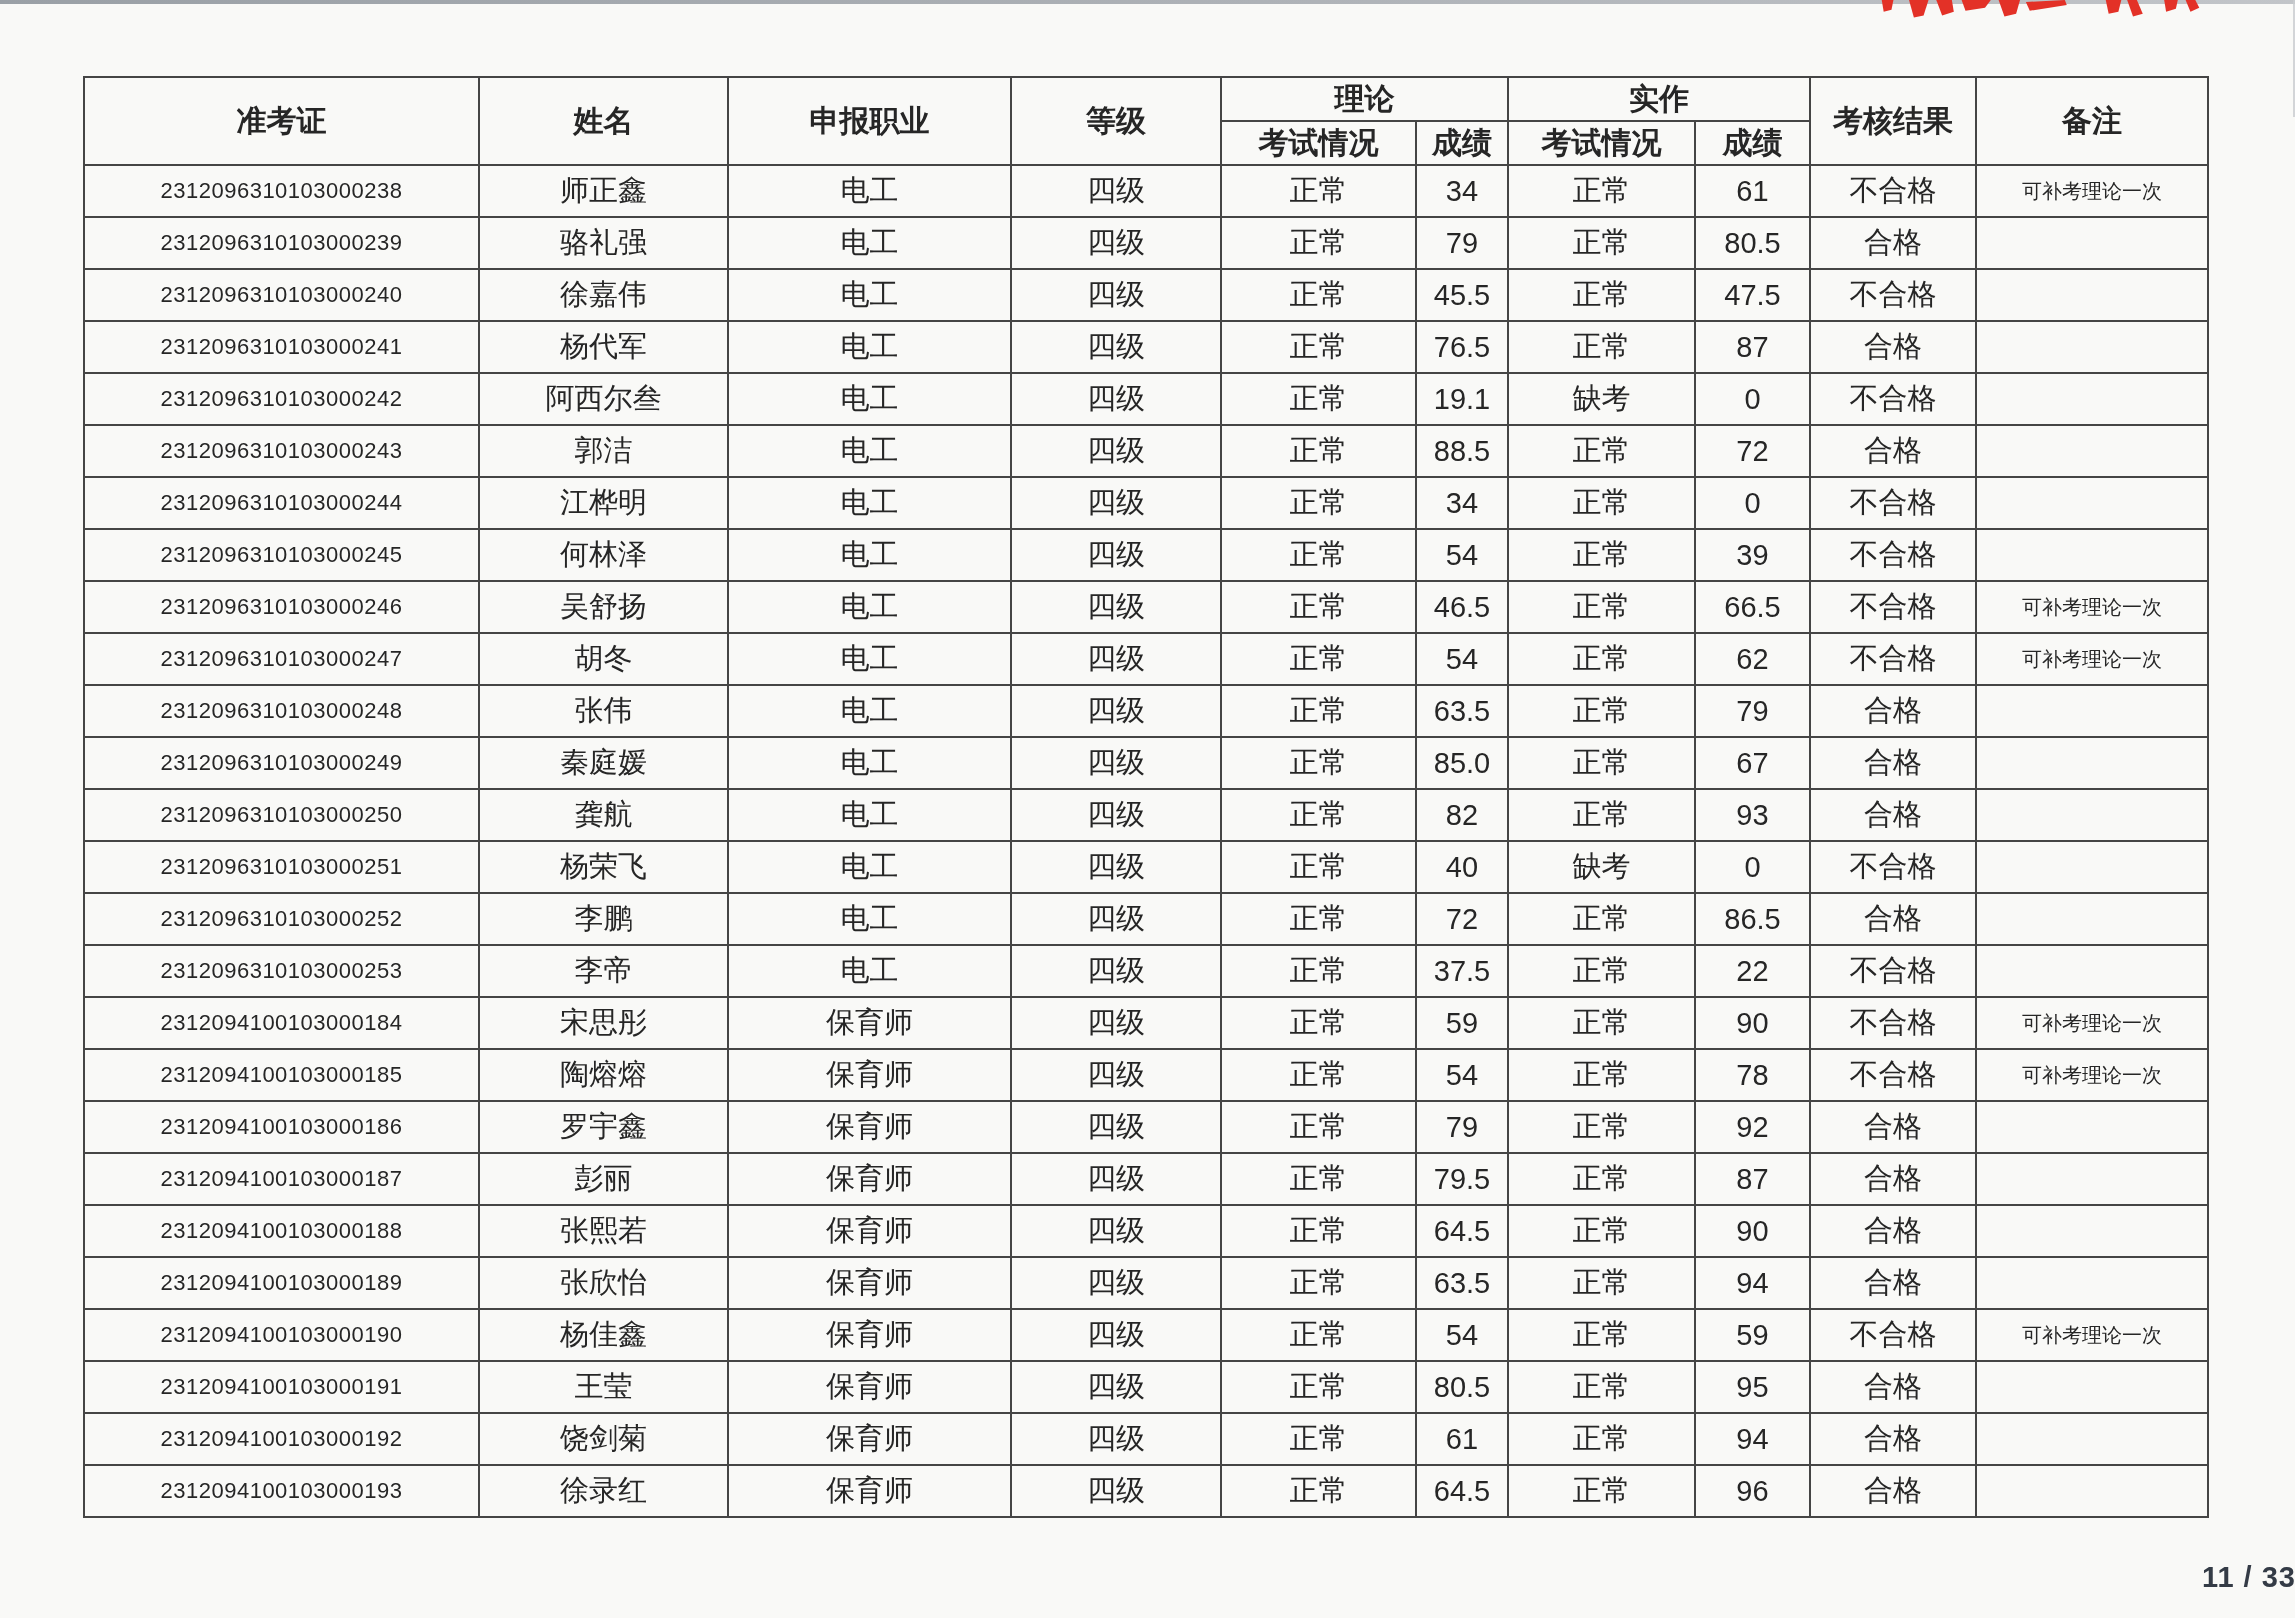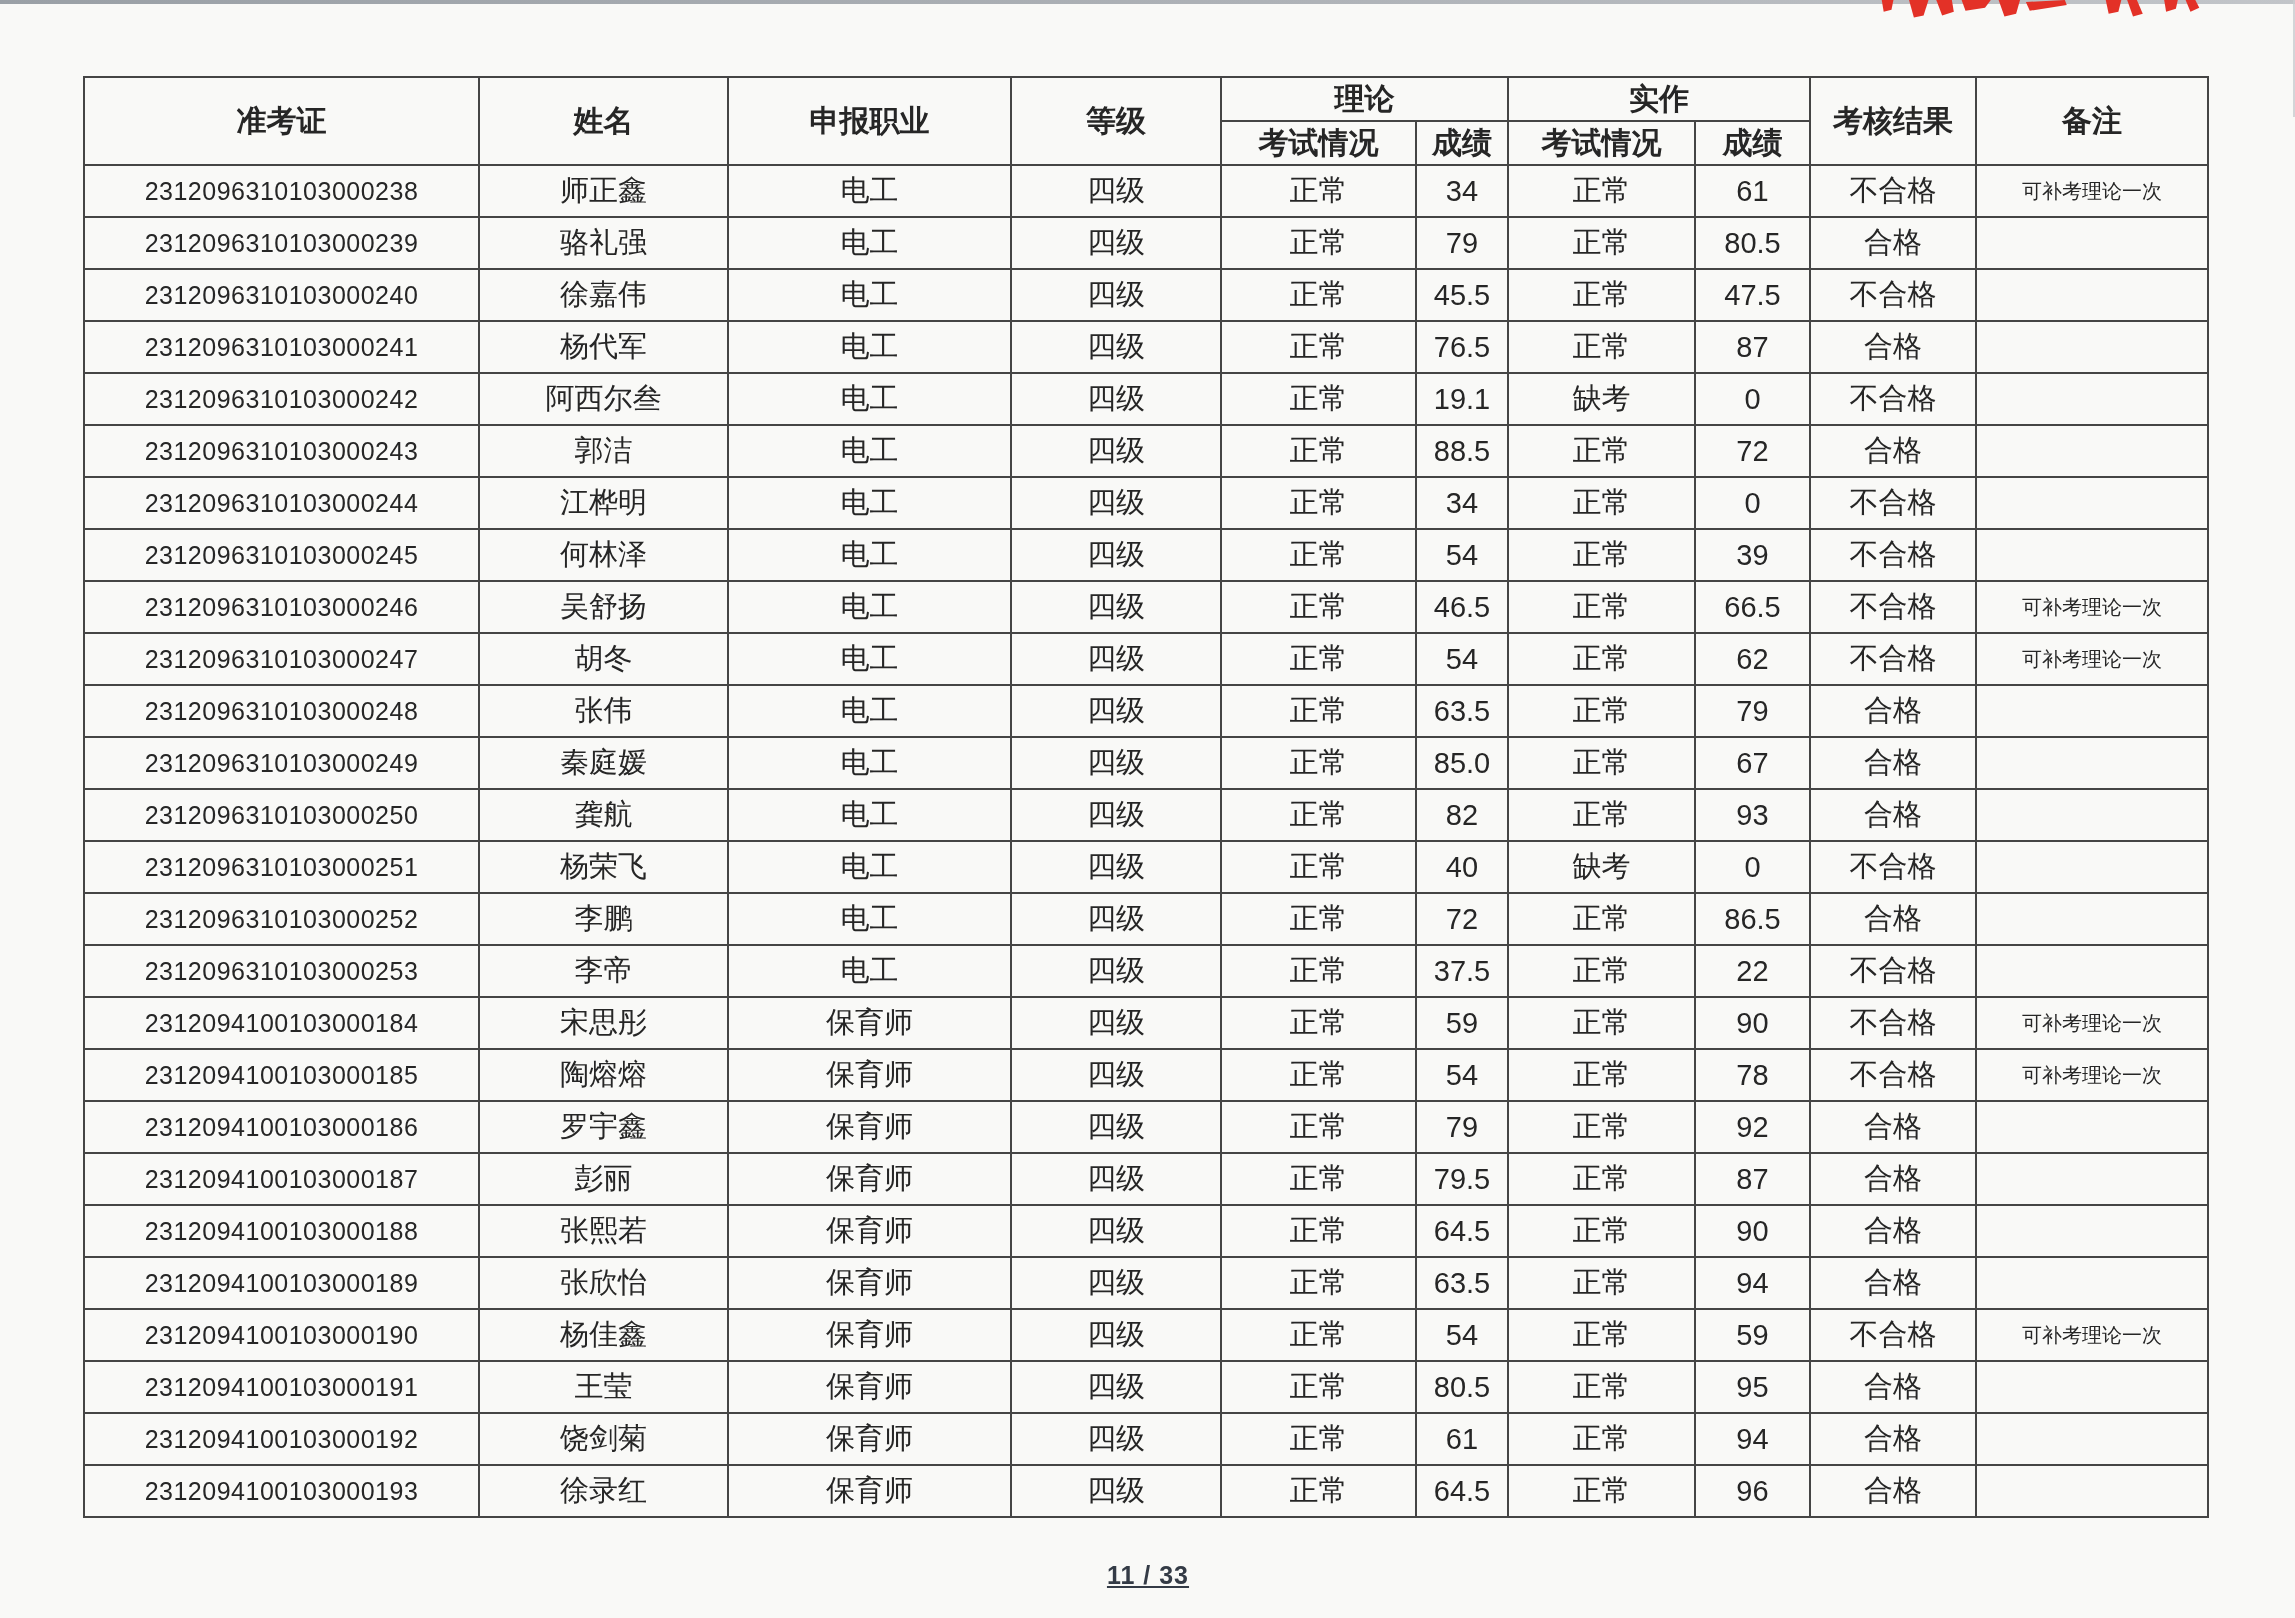--- a/index.html
+++ b/index.html
@@ -35,29 +35,28 @@
     padding:0;
     color:#262626;
     overflow:hidden;white-space:nowrap;
   }
   thead tr{height:44px;}
   thead th{
     font-size:30px;font-weight:700;color:#1d1d1d;
   }
   tbody tr{height:52px;}
   tbody td{font-size:29px;}
-  td.col-admission-ticket{font-size:25px;letter-spacing:0.5px;color:#1f1f1f;margin-left:40px;}
+  td.col-admission-ticket{font-size:22px;letter-spacing:0.5px;color:#1f1f1f;margin-left:40px;}
   td.col-remark{font-size:20px;}
   
   .page-number{
     position:absolute;left:0;top:1561px;width:2296px;
-    text-align:center;
-    font-size:25px;font-weight:700;color:#343b46;
+    text-align:right;
+    font-size:29px;font-weight:700;color:#343b46;
     letter-spacing:1px;
-    text-decoration:underline;
   }
 </style>
 </head>
 <body>
 
 <div class="scan-edge-top"></div>
 <div class="scan-edge-right"></div>
 
 <svg class="red-marks" viewBox="0 0 345 22" fill="#e33127">
   <path d="M10,0 h12 l-2,10 l-8,2 z"></path>

